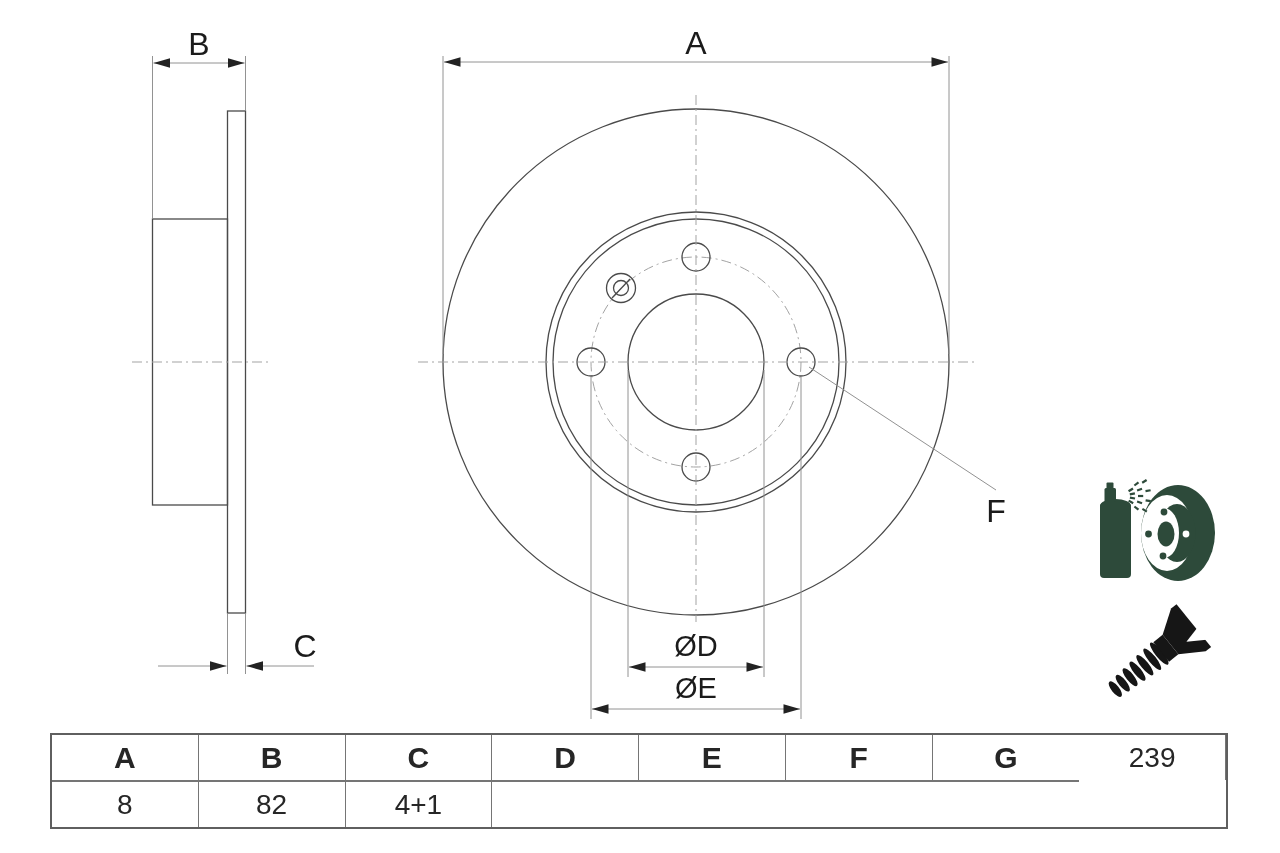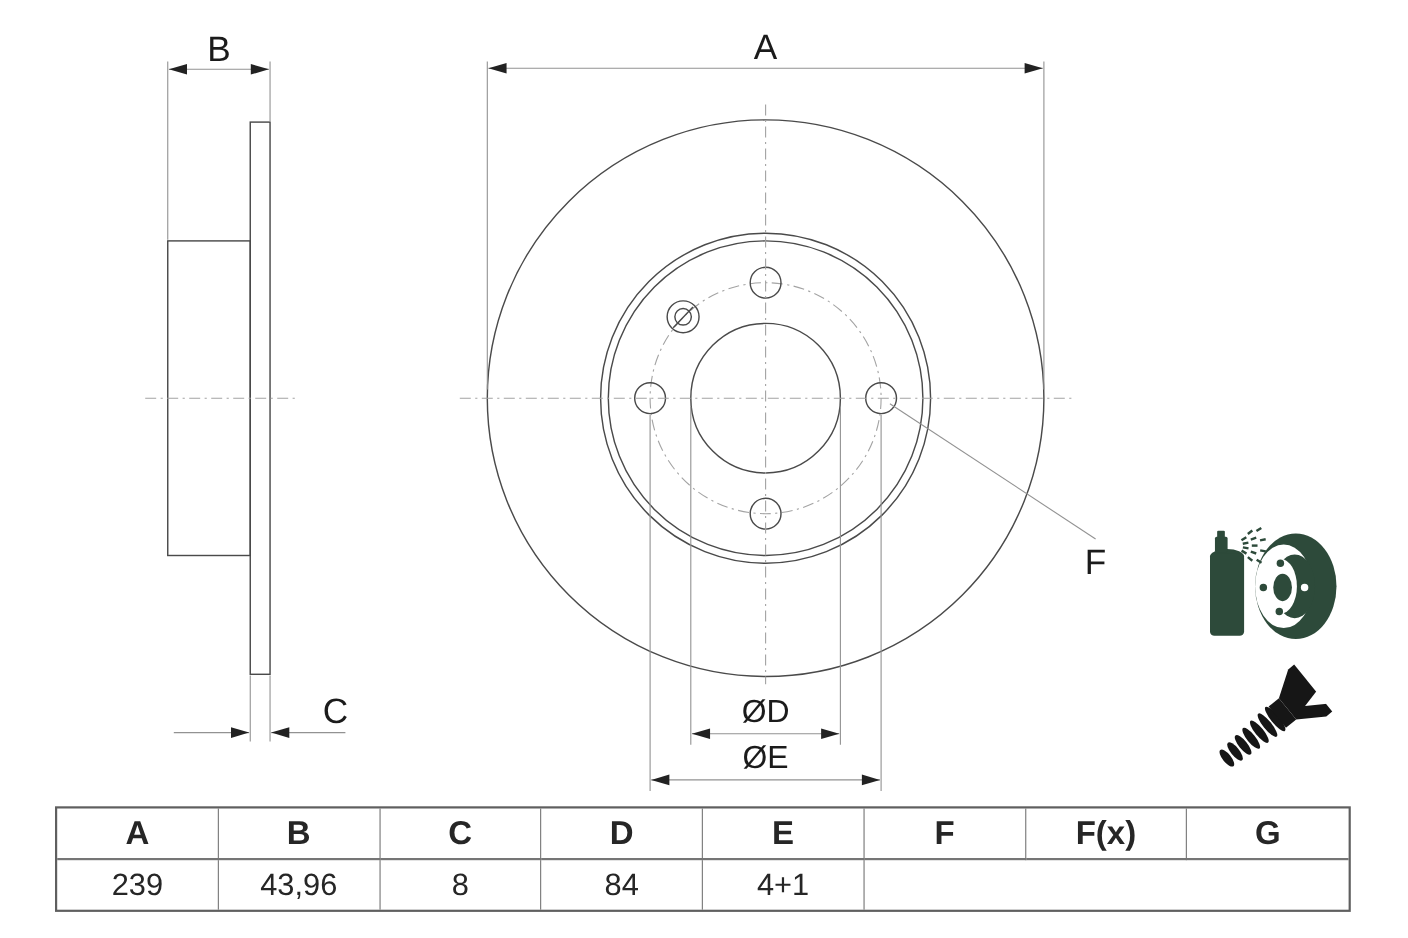--- a/index.html
+++ b/index.html
@@ -147,23 +147,21 @@
   </svg>
 
   
   <div class="spec-table">
     <div class="th">A</div>
     <div class="th">B</div>
     <div class="th">C</div>
     <div class="th">D</div>
     <div class="th">E</div>
     <div class="th">F</div>
-    <div class="th">F(x)</div>
     <div class="th last">G</div>
     <div class="td">239</div>
-    <div class="td">43,96</div>
     <div class="td">8</div>
-    <div class="td">84</div>
+    <div class="td">82</div>
     <div class="td">4+1</div>
     <div class="td last"></div>
   </div>
 
 </div>
 
 </body></html>

